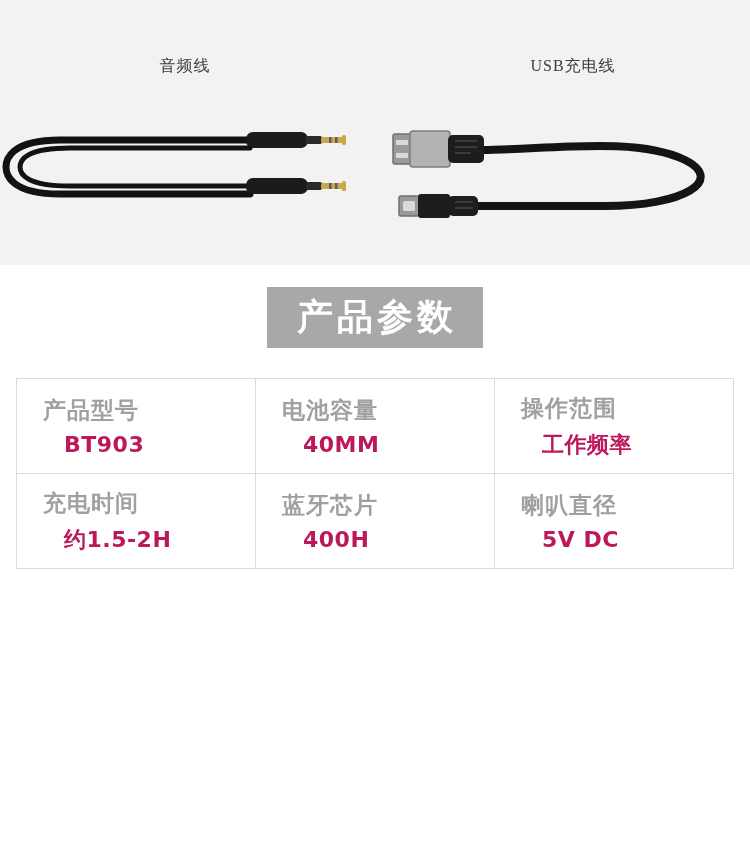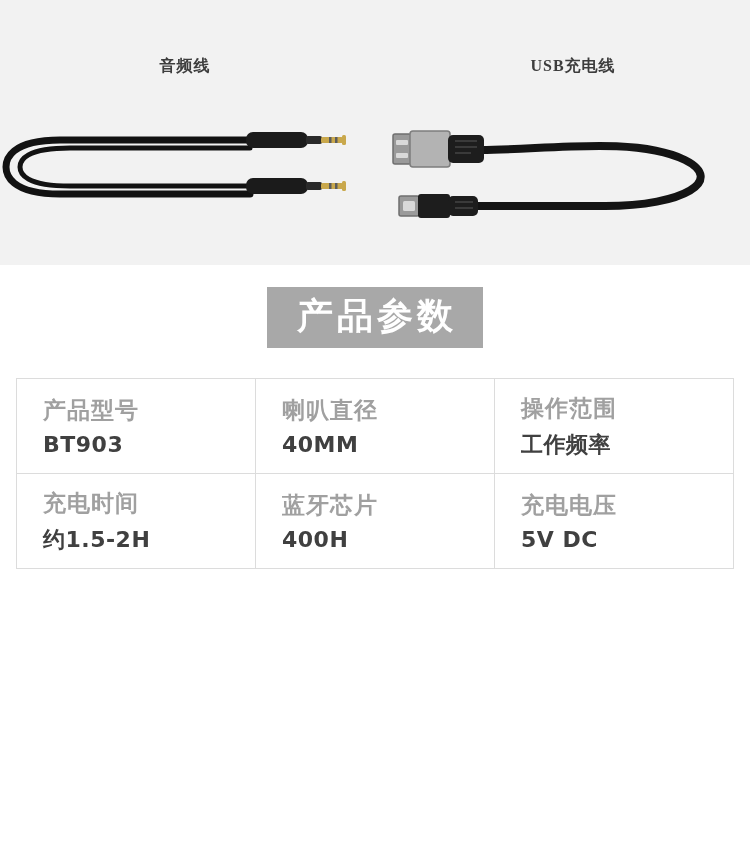--- a/index.html
+++ b/index.html
@@ -16,21 +16,20 @@
     overflow: hidden;
     background: #ffffff;
   }
 
   
   .accessory-panel {
     position: relative;
     width: 750px;
     height: 265px;
     background: #f2f2f2;
-    font-weight: bold;
   }
   .acc-label {
     position: absolute;
     top: 56px;
     font-family: "Liberation Serif", serif;
     font-size: 16px;
     color: #3d3d3d;
     text-align: center;
     letter-spacing: 1px;
   }
@@ -63,21 +62,21 @@
     background: #ffffff;
   }
   .title-badge {
     background: #a8a8a8;
     color: #ffffff;
     font-size: 36px;
     font-weight: bold;
     letter-spacing: 4px;
     padding: 10px 26px 12px 30px;
     line-height: 1.1;
-    font-family: Liberation Serif, serif;
+    font-family: Liberation Sans, sans-serif;
   }
 
   
   .spec-table {
     width: 718px;
     margin: 8px auto 0 auto;
     border-collapse: collapse;
     table-layout: fixed;
   }
   .spec-table tr { height: 95px; }
@@ -91,24 +90,25 @@
   .cell-label {
     font-size: 23px;
     color: #a0a0a0;
     font-weight: bold;
     letter-spacing: 1px;
     margin-bottom: 6px;
     font-family: "DejaVu Sans", sans-serif;
   }
   .cell-value {
     font-size: 22px;
-    color: #404040;
+    color: #be185d;
     font-weight: bold;
     letter-spacing: 0.5px;
     font-family: "DejaVu Sans", sans-serif;
+    margin-left: 21px;
   }
 </style>
 </head>
 <body>
 
 <div class="page">
 
   <div class="accessory-panel">
 
     <div class="acc-label left">音频线</div>
@@ -163,38 +163,38 @@
   </div>
 
   <table class="spec-table">
     <tbody>
       <tr>
         <td>
           <div class="cell-label">产品型号</div>
           <div class="cell-value">BT903</div>
         </td>
         <td>
-          <div class="cell-label">喇叭直径</div>
+          <div class="cell-label">电池容量</div>
           <div class="cell-value">40MM</div>
         </td>
         <td>
           <div class="cell-label">操作范围</div>
           <div class="cell-value">工作频率</div>
         </td>
       </tr>
       <tr>
         <td>
           <div class="cell-label">充电时间</div>
           <div class="cell-value">约1.5-2H</div>
         </td>
         <td>
           <div class="cell-label">蓝牙芯片</div>
           <div class="cell-value">400H</div>
         </td>
         <td>
-          <div class="cell-label">充电电压</div>
+          <div class="cell-label">喇叭直径</div>
           <div class="cell-value">5V  DC</div>
         </td>
       </tr>
     </tbody>
   </table>
 
 </div>
 
 </body></html>

